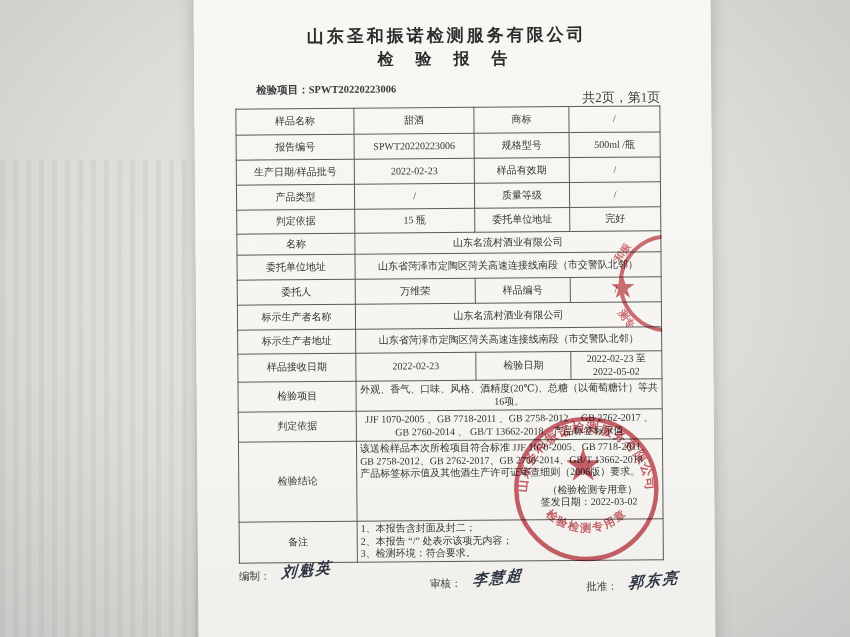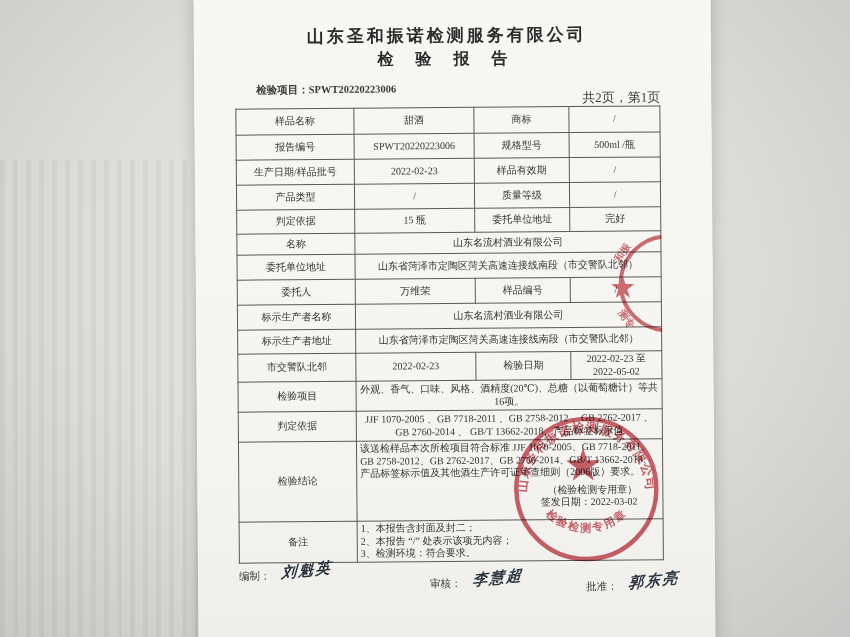--- a/index.html
+++ b/index.html
@@ -133,21 +133,21 @@
       </tr>
       <tr style="height:25px">
         <td>标示生产者名称</td>
         <td colspan="3">山东名流村酒业有限公司</td>
       </tr>
       <tr style="height:24px">
         <td>标示生产者地址</td>
         <td colspan="3">山东省菏泽市定陶区菏关高速连接线南段（市交警队北邻）</td>
       </tr>
       <tr style="height:28px">
-        <td>市交警队北邻</td>
+        <td>样品接收日期</td>
         <td>2022-02-23</td>
         <td>检验日期</td>
         <td>2022-02-23 至 2022-05-02</td>
       </tr>
       <tr style="height:30px">
         <td>检验项目</td>
         <td colspan="3" class="left">外观、香气、口味、风格、酒精度(20℃)、总糖（以葡萄糖计）等共16项。</td>
       </tr>
       <tr style="height:30px">
         <td>判定依据</td>

